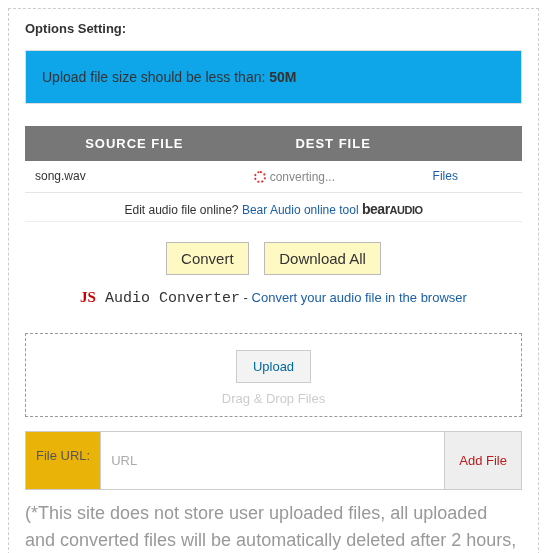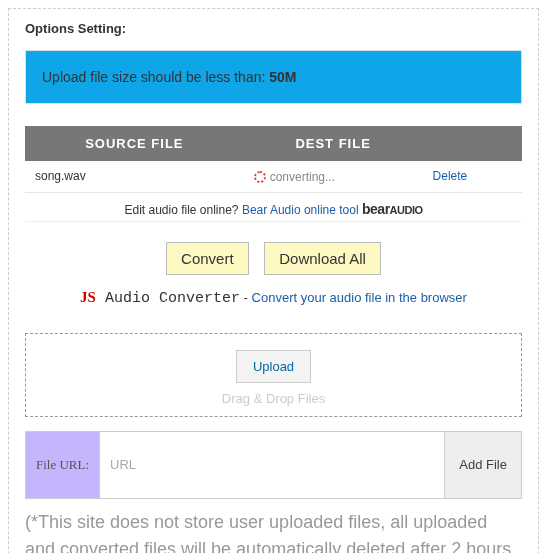--- a/index.html
+++ b/index.html
@@ -21,24 +21,24 @@
 .btnrow { text-align:center; margin: 20px 0 14px 0; }
 .btn { display:inline-block; border:1px solid #bbb; background:#fef9c3; padding:7px 14px; font-size:15px; cursor:pointer; color:#333; margin:0 6px; }
 .jsline { text-align:center; font-size:13px; margin-bottom:26px; }
 .jslogo-j { color:#c00; font-weight:bold; font-family:'Times New Roman',serif; font-size:15px; }
 .jslogo-s { color:#c00; font-weight:bold; font-family:'Times New Roman',serif; font-size:15px; }
 .jslogo-rest { color:#333; font-family:Liberation Mono, monospace; font-size:15px; }
 .dropzone { border:1px dashed #999; text-align:center; padding:16px 0 10px 0; margin-bottom:14px; }
 .upload-btn { border:1px solid #ccc; background:#f3f3f3; padding:8px 16px; font-size:13px; cursor:pointer; color:#0369a1; }
 .droptext { color:#ccc; font-weight:normal; font-size:13px; margin-top:8px; }
 .urlrow { display:flex; border:1px solid #ccc; margin-bottom:10px; }
-.urllabel { background:#c4b5fd; padding:25px 10px; border-right:1px solid #ccc; font-size:13px; color:#555;font-family:Liberation Serif, serif; }
+.urllabel { background:#eab308; padding:16px 10px; border-right:1px solid #ccc; font-size:13px; color:#555; }
 .urlinput { flex:1; border:none; padding:8px 10px; font-size:13px; outline:none; color:#333; }
 .urlinput::placeholder { color:#aaa; }
-.addbtn { background:#eee; border:none; border-left:1px solid #ccc; padding:21px 14px; font-size:13px; cursor:pointer; color:#404040; }
+.addbtn { background:#eee; border:none; border-left:1px solid #ccc; padding:21px 14px; font-size:13px; cursor:pointer; color:#b91c1c; }
 .disclaimer { font-size:18px; color:#999; line-height:1.5; }
 </style>
 </head>
 <body>
 
 <div class="panel">
   <div class="title">Options Setting:</div>
 
   <div class="notice">
     <span>Upload file size should be less than: </span><b>50M</b>
@@ -52,21 +52,21 @@
         <th style="width:20%"></th>
       </tr>
     </thead>
     <tbody>
       <tr>
         <td>song.wav</td>
         <td>
           <span class="spinner"></span><span class="status-text">converting...</span>
         </td>
         <td>
-          <a class="link">Delete</a>
+          <a class="link">Files</a>
         </td>
       </tr>
     </tbody>
   </table>
 
   <div class="editline">
     <span>Edit audio file online? </span><a class="link">Bear Audio online tool</a>
     <span class="bearlogo"> <span class="b">b</span><span class="b">e</span><span class="b">a</span><span class="b">r</span><span class="a">AUDIO</span></span>
   </div>
 

